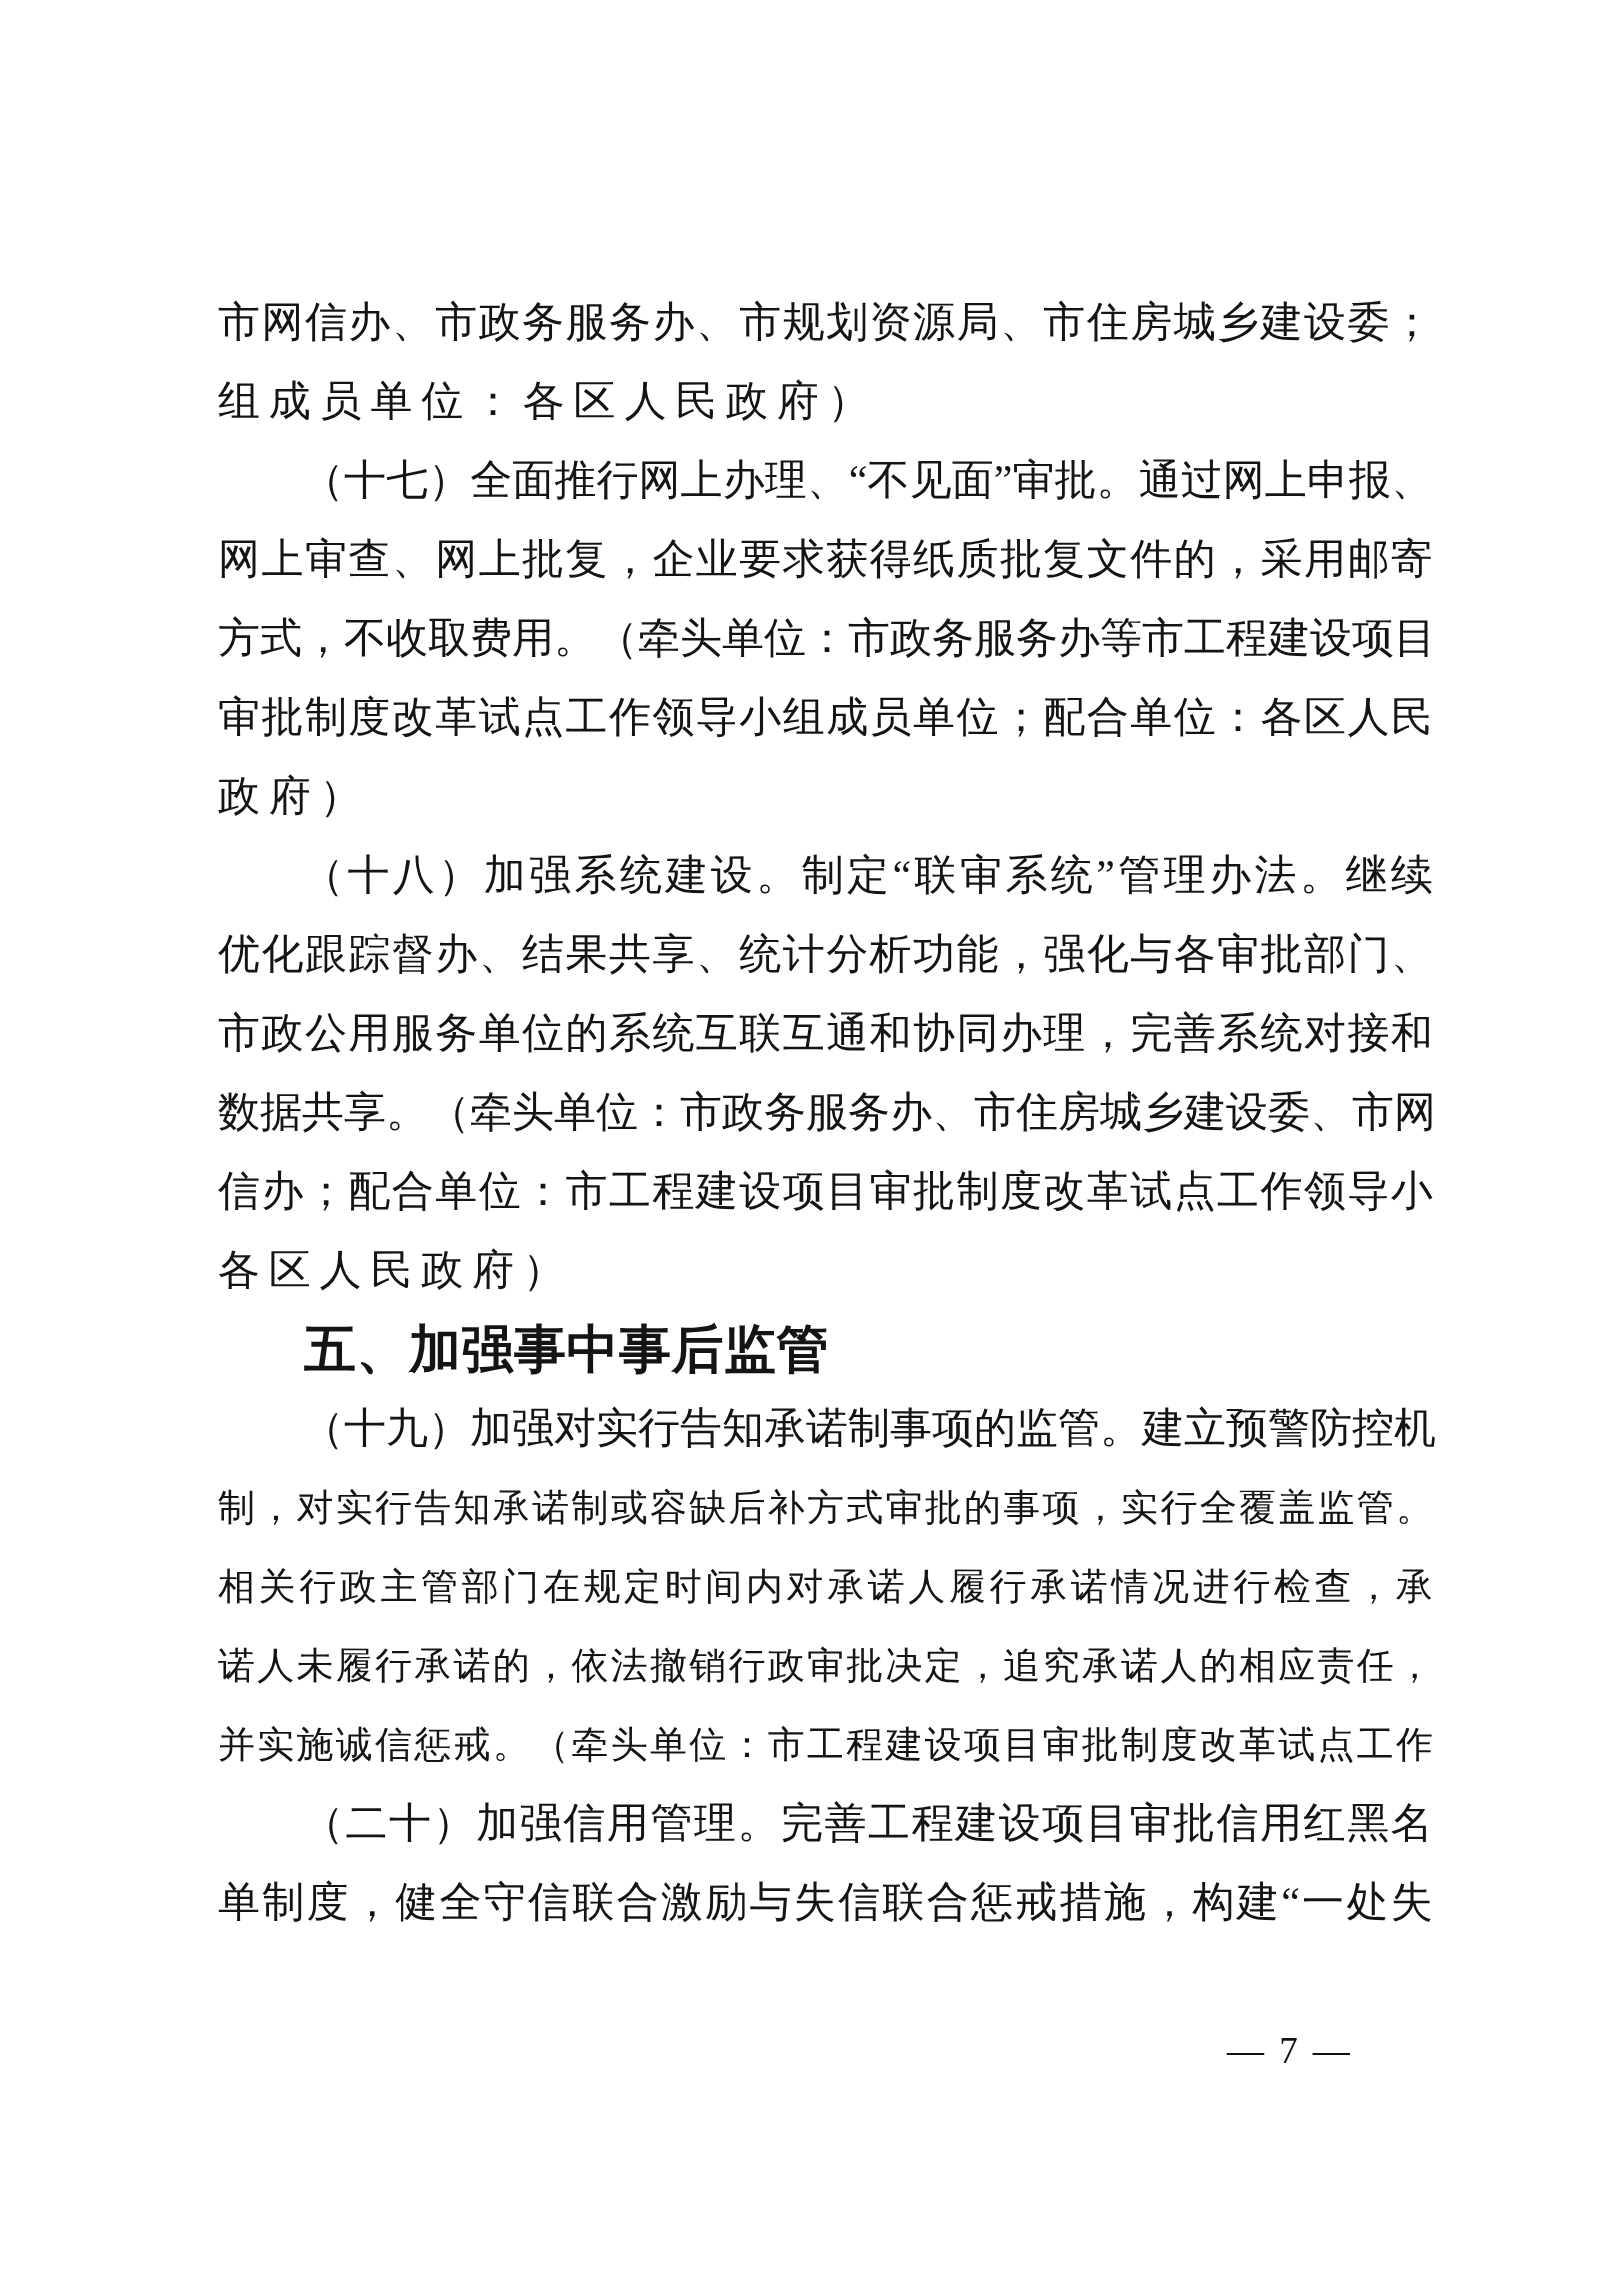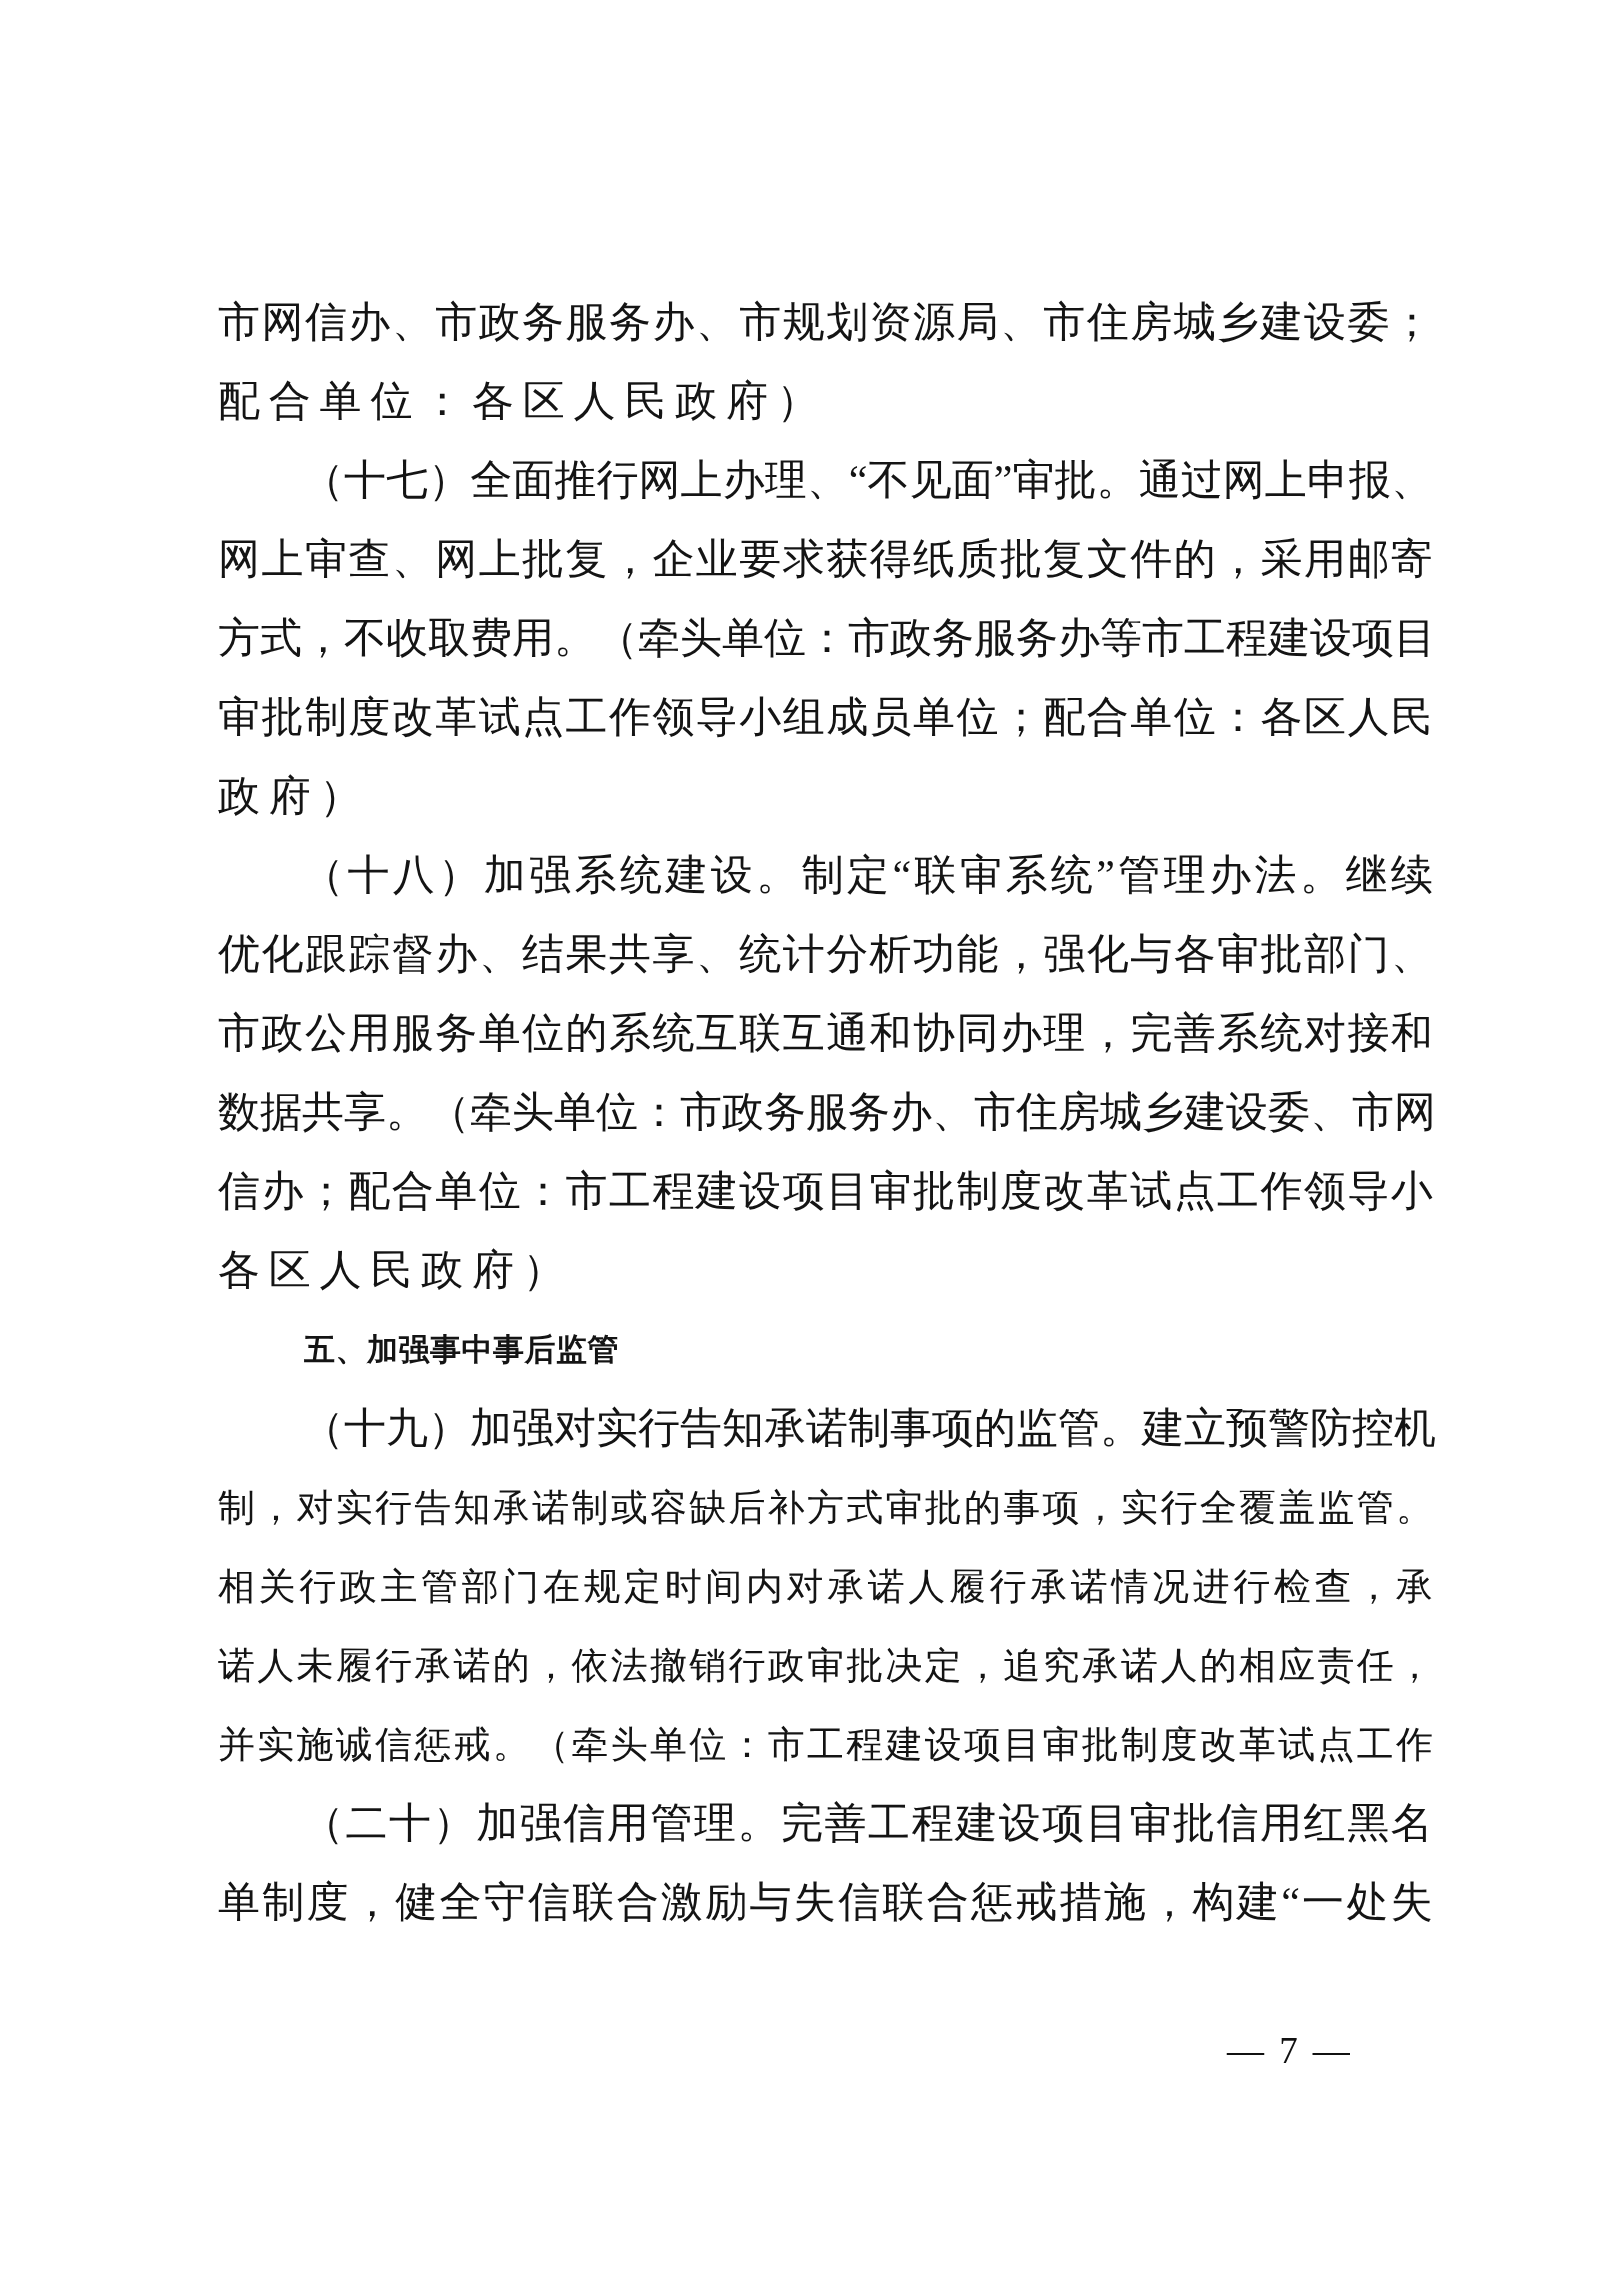--- a/index.html
+++ b/index.html
@@ -26,21 +26,21 @@
     display:flex;
     justify-content:space-between;
     align-items:center;
   }
   .line.indent{ padding-left:84px; }
   .line.small{ font-size:37px; }
   .line.plain{ letter-spacing:8.8px; }
   .line.heading{
     font-family:"Liberation Sans","DejaVu Sans",sans-serif;
     font-weight:700;
-    font-size:31px;
+    font-size:52px;
     padding-left:86px;
     letter-spacing:0.5px;
   }
   .pagenum{
     position:absolute;
     left:1227px;top:2029px;
     height:43px;line-height:43px;
     font-size:37px;
     word-spacing:5.9px;
     color:#111111;
@@ -74,21 +74,21 @@
         <span>市</span>
         <span>住</span>
         <span>房</span>
         <span>城</span>
         <span>乡</span>
         <span>建</span>
         <span>设</span>
         <span>委</span>
         <span>；</span>
       </div>
-      <div class="line plain">配合单位：各区人民政府）</div>
+      <div class="line plain">组成员单位：各区人民政府）</div>
       <div class="line justify indent">
         <span>（</span>
         <span>十</span>
         <span>七</span>
         <span>）</span>
         <span>全</span>
         <span>面</span>
         <span>推</span>
         <span>行</span>
         <span>网</span>

